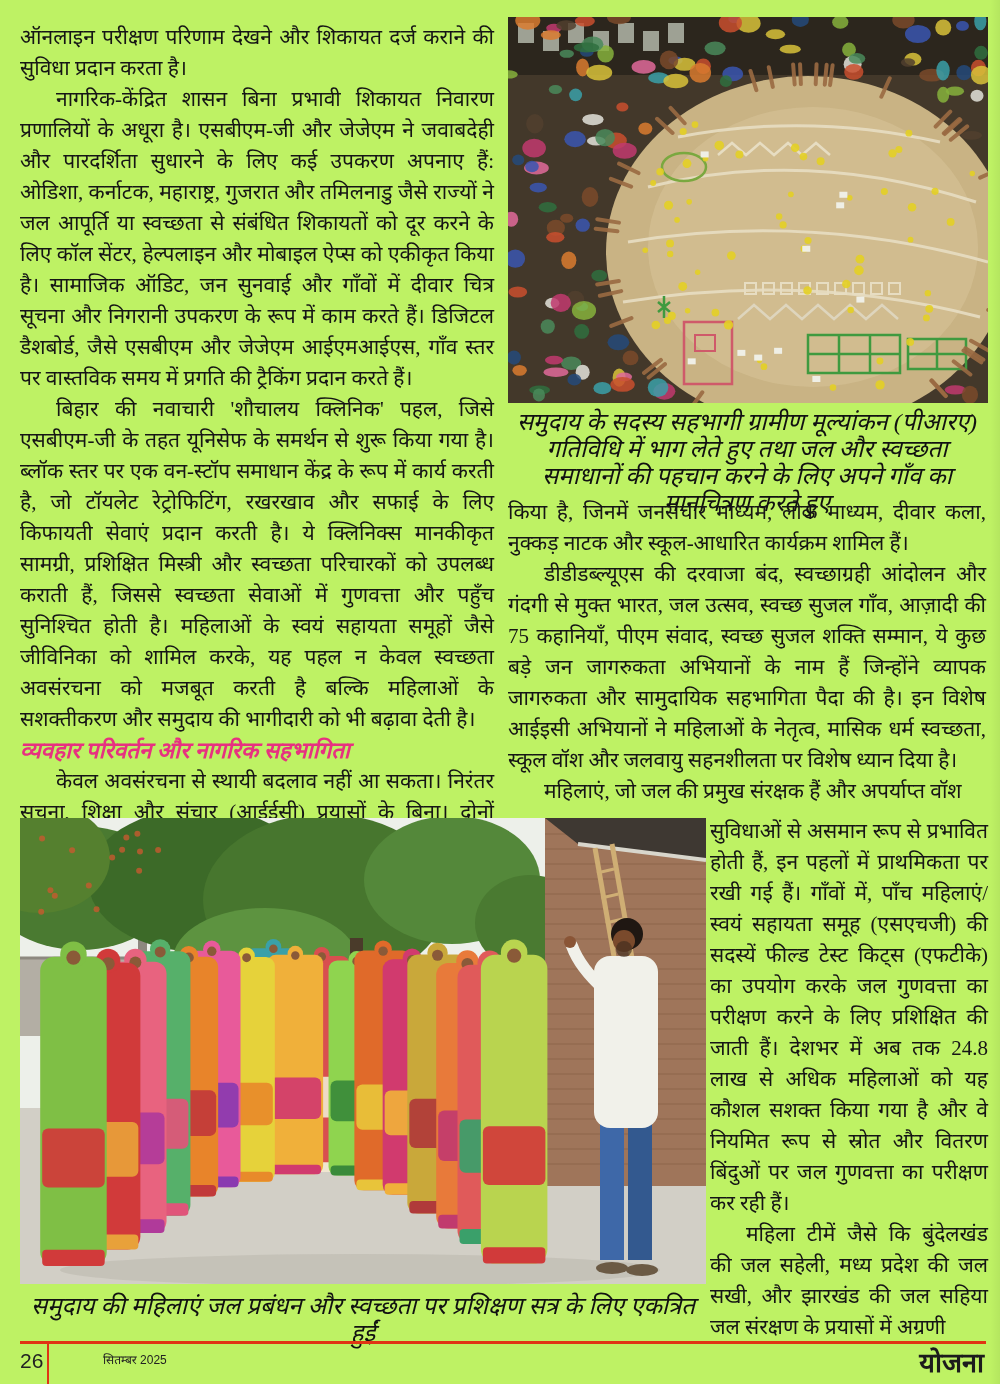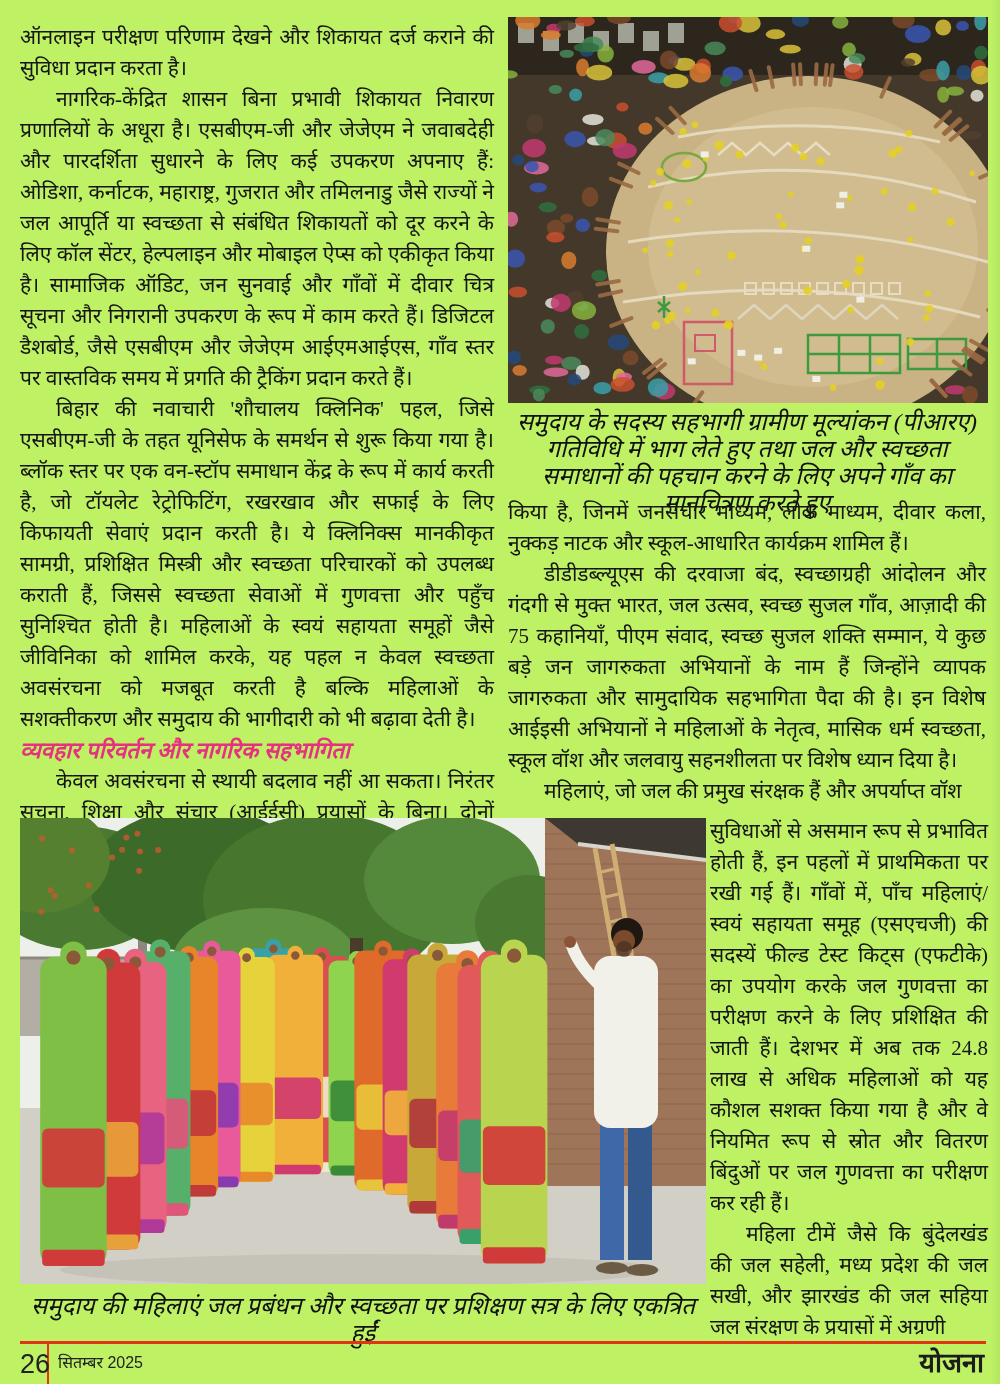--- a/index.html
+++ b/index.html
@@ -8,22 +8,22 @@
   .col{position:absolute;text-align:justify;font-size:21px;line-height:31px;}
   .col p{margin:0;}
   .col p.ind{text-indent:36px;font-family:Liberation Serif, serif;}
   .heading{font-weight:bold;font-size:22.5px;margin-top:3px;}
   .photo{position:absolute;margin:0;overflow:hidden;background:#777;}
   .photo svg{display:block;width:100%;height:100%;}
   .caption{position:absolute;font-style:italic;text-align:center;
            font-size:24px;line-height:27px;color:#111;}
   .rule-red{position:absolute;background:#e03514;}
   .footer-text{position:absolute;font-family:"Liberation Sans","DejaVu Sans",sans-serif;color:#222;}
-  .page-num{font-size:27px;}
-  .issue-date{font-size:16px;}
+  .page-num{font-size:21px;}
+  .issue-date{font-size:12px;margin-left:45px;}
   .logo{font-family:"Liberation Serif","DejaVu Serif",serif;font-weight:bold;font-size:27px;color:#1c1c1c;}
   .scan-edge{position:absolute;right:0;top:0;width:10px;height:100%;
              background:linear-gradient(to right,rgba(0,0,0,0),rgba(0,0,0,0.05));}
 </style>
 </head>
 <body>
 
 <div class="page">
 
   <div class="col" style="left:20px;top:22px;width:474px;">

